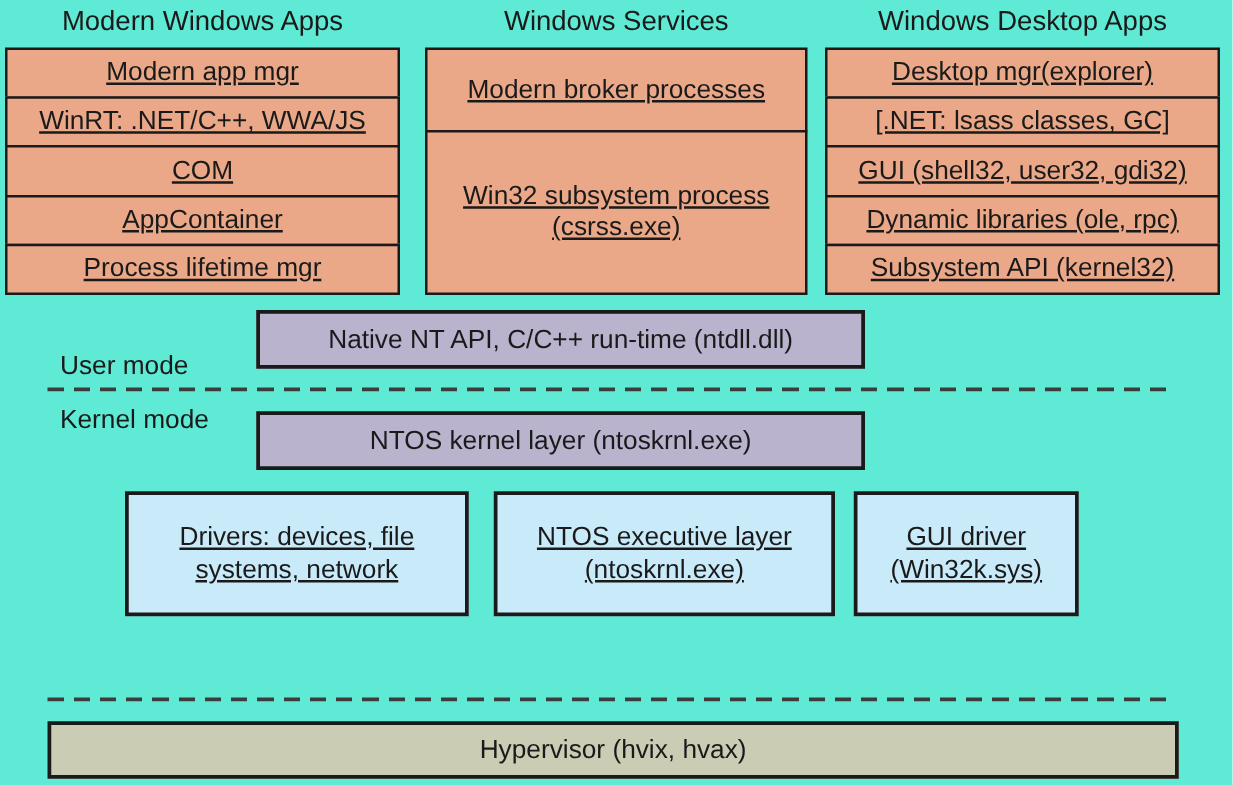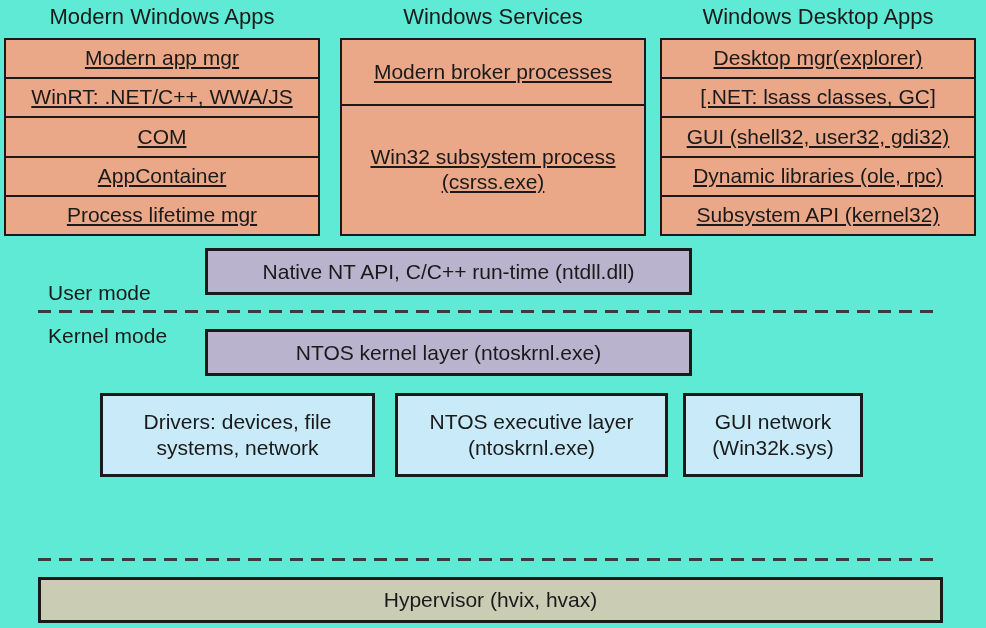--- a/index.html
+++ b/index.html
@@ -58,30 +58,31 @@
     justify-content: center;
     text-align: center;
     font-size: 21px;
   }
   .bar.purple { background: var(--purple, #B9B3CE); }
   .bar.gray   { background: var(--gray, #D8D8DA); }
   .bar.green  { background: var(--green, #CACDB4); }
   .bluebox {
     position: absolute;
     top: 393px;
-    height: 84px;
+    height: 100px;
     border: 3px solid var(--border, #1a1a1a);
     background: var(--blue, #C9EAF9);
     display: flex;
     align-items: center;
     justify-content: center;
     text-align: center;
     font-size: 21px;
     line-height: 1.25;
     padding: 16px 10px;
+    text-decoration: underline;
   }
   .dashed-line {
     position: absolute;
     height: 3px;
     background: repeating-linear-gradient(90deg,
       var(--dash, #3c3c3c) 0px, var(--dash, #3c3c3c) 13px,
       transparent 13px, transparent 21px);
   }
   .mode-label {
     position: absolute;
@@ -127,20 +128,20 @@
   <div class="bar purple" style="left:205px; top:248px; width:487px; height:47px;">Native NT API, C/C++ run-time (ntdll.dll)</div>
 
   <div class="mode-label" style="left:48px; top:281px;">User mode</div>
   <div class="dashed-line" style="left:38px; top:310px; width:902px;"></div>
   <div class="mode-label" style="left:48px; top:324px;">Kernel mode</div>
 
   <div class="bar purple" style="left:205px; top:329px; width:487px; height:47px;">NTOS kernel layer (ntoskrnl.exe)</div>
 
   <div class="bluebox" style="left:100px; width:275px;">Drivers: devices, file systems, network</div>
   <div class="bluebox" style="left:395px; width:273px;">NTOS executive layer (ntoskrnl.exe)</div>
-  <div class="bluebox" style="left:683px; width:180px;">GUI network (Win32k.sys)</div>
+  <div class="bluebox" style="left:683px; width:180px;">GUI driver (Win32k.sys)</div>
 
 
   <div class="dashed-line" style="left:38px; top:558px; width:902px;"></div>
 
   <div class="bar green" style="left:38px; top:577px; width:905px; height:46px;">Hypervisor (hvix, hvax)</div>
 
 </div>
 
 </body></html>

